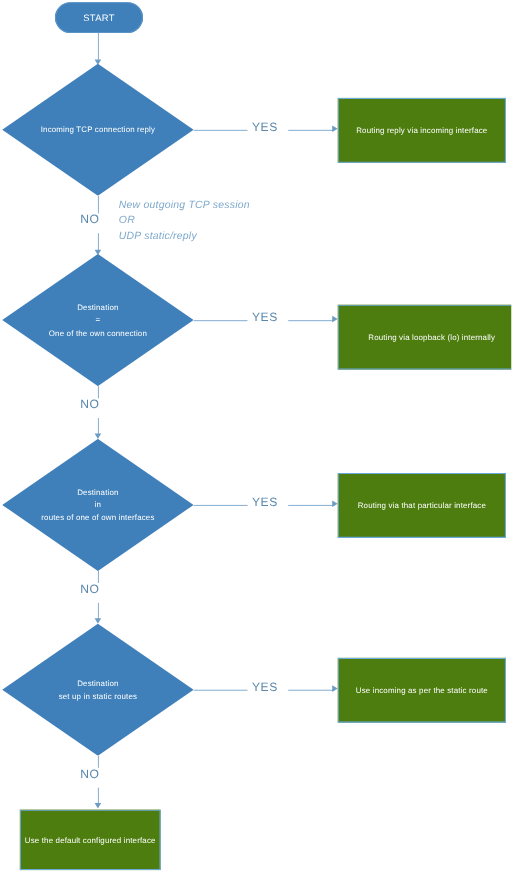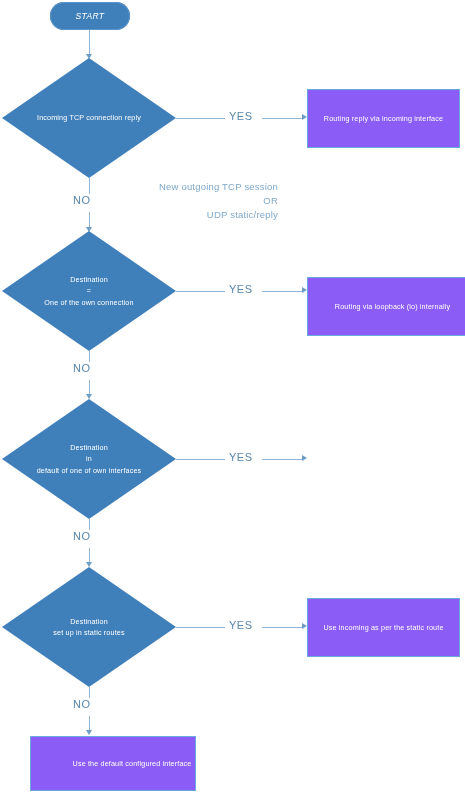--- a/index.html
+++ b/index.html
@@ -60,21 +60,21 @@
     font-size: 7.2px;
     line-height: 1.55;
     text-align: center;
     letter-spacing: .15px;
     pointer-events: none;
   }
   .diamond-wrap .label span { display: block; white-space: nowrap; }
 
   .process {
     position: absolute;
-    background: #8b5cf6;
+    background: #4d7c0f;
     display: flex;
     align-items: center;
     justify-content: center;
     box-shadow: 0 0 0 1px #6aa9dd inset;
   }
   .process .label {
     color: #ffffff;
     font-size: 7.2px;
     letter-spacing: .15px;
     text-align: center;
@@ -120,32 +120,33 @@
     padding: 0 3px;
     white-space: nowrap;
   }
 
   
   .annotation {
     position: absolute;
     color: #7fa9cc;
     font-size: 9.5px;
     line-height: 1.45;
-    text-align: right;
+    text-align: left;
     letter-spacing: .2px;
     white-space: nowrap;
+    font-style: italic;
   }
   .annotation span { display: block; }
 </style>
 </head>
 <body>
 
 <div id="canvas">
 
-  <div class="terminator" style="left:50px; top:2px; width:80px; height:28px;font-style:italic;">
+  <div class="terminator" style="left:50px; top:2px; width:80px; height:28px;">
     <span class="label">START</span>
   </div>
 
   <div class="vline" style="left:89px; top:30px; height:25px;"></div>
   <div class="arrow-down" style="left:86px; top:54px;"></div>
 
   <div class="diamond-wrap" style="left:2px; top:58px; width:174px; height:120px;">
     <svg width="174" height="120" viewBox="0 0 174 120">
       <polygon points="87,0 174,60 87,120 0,60" fill="#3f7fba"></polygon>
     </svg>
@@ -199,29 +200,32 @@
   <div class="vline" style="left:89px; top:380px; height:15px;"></div>
   <div class="arrow-down" style="left:86px; top:394px;"></div>
 
   <div class="diamond-wrap" style="left:2px; top:399px; width:174px; height:120px;">
     <svg width="174" height="120" viewBox="0 0 174 120">
       <polygon points="87,0 174,60 87,120 0,60" fill="#3f7fba"></polygon>
     </svg>
     <div class="label">
       <span>Destination</span>
       <span>in</span>
-      <span>default of one of own interfaces</span>
+      <span>routes of one of own interfaces</span>
     </div>
   </div>
 
   <div class="hline" style="left:176px; top:459px; width:49px;"></div>
   <div class="edge-label" style="left:226px; top:451px;">YES</div>
   <div class="hline" style="left:262px; top:459px; width:42px;"></div>
   <div class="arrow-right" style="left:302px; top:455px;"></div>
 
+  <div class="process" style="left:307px; top:430px; width:153px; height:59px;">
+    <span class="label">Routing via that particular interface</span>
+  </div>
 
   <div class="vline" style="left:89px; top:519px; height:13px;"></div>
   <div class="edge-label" style="left:70px; top:530px;">NO</div>
   <div class="vline" style="left:89px; top:548px; height:15px;"></div>
   <div class="arrow-down" style="left:86px; top:562px;"></div>
 
   <div class="diamond-wrap" style="left:2px; top:567px; width:174px; height:120px;">
     <svg width="174" height="120" viewBox="0 0 174 120">
       <polygon points="87,0 174,60 87,120 0,60" fill="#3f7fba"></polygon>
     </svg>
@@ -238,17 +242,17 @@
 
   <div class="process" style="left:307px; top:598px; width:153px; height:59px;">
     <span class="label">Use incoming as per the static route</span>
   </div>
 
   <div class="vline" style="left:89px; top:687px; height:13px;"></div>
   <div class="edge-label" style="left:70px; top:698px;">NO</div>
   <div class="vline" style="left:89px; top:716px; height:15px;"></div>
   <div class="arrow-down" style="left:86px; top:730px;"></div>
 
-  <div class="process" style="left:30px; top:736px; width:128px; height:55px;padding-left:38px;">
+  <div class="process" style="left:18px; top:736px; width:128px; height:55px;">
     <span class="label">Use the default configured interface</span>
   </div>
 
 </div>
 
 </body></html>

